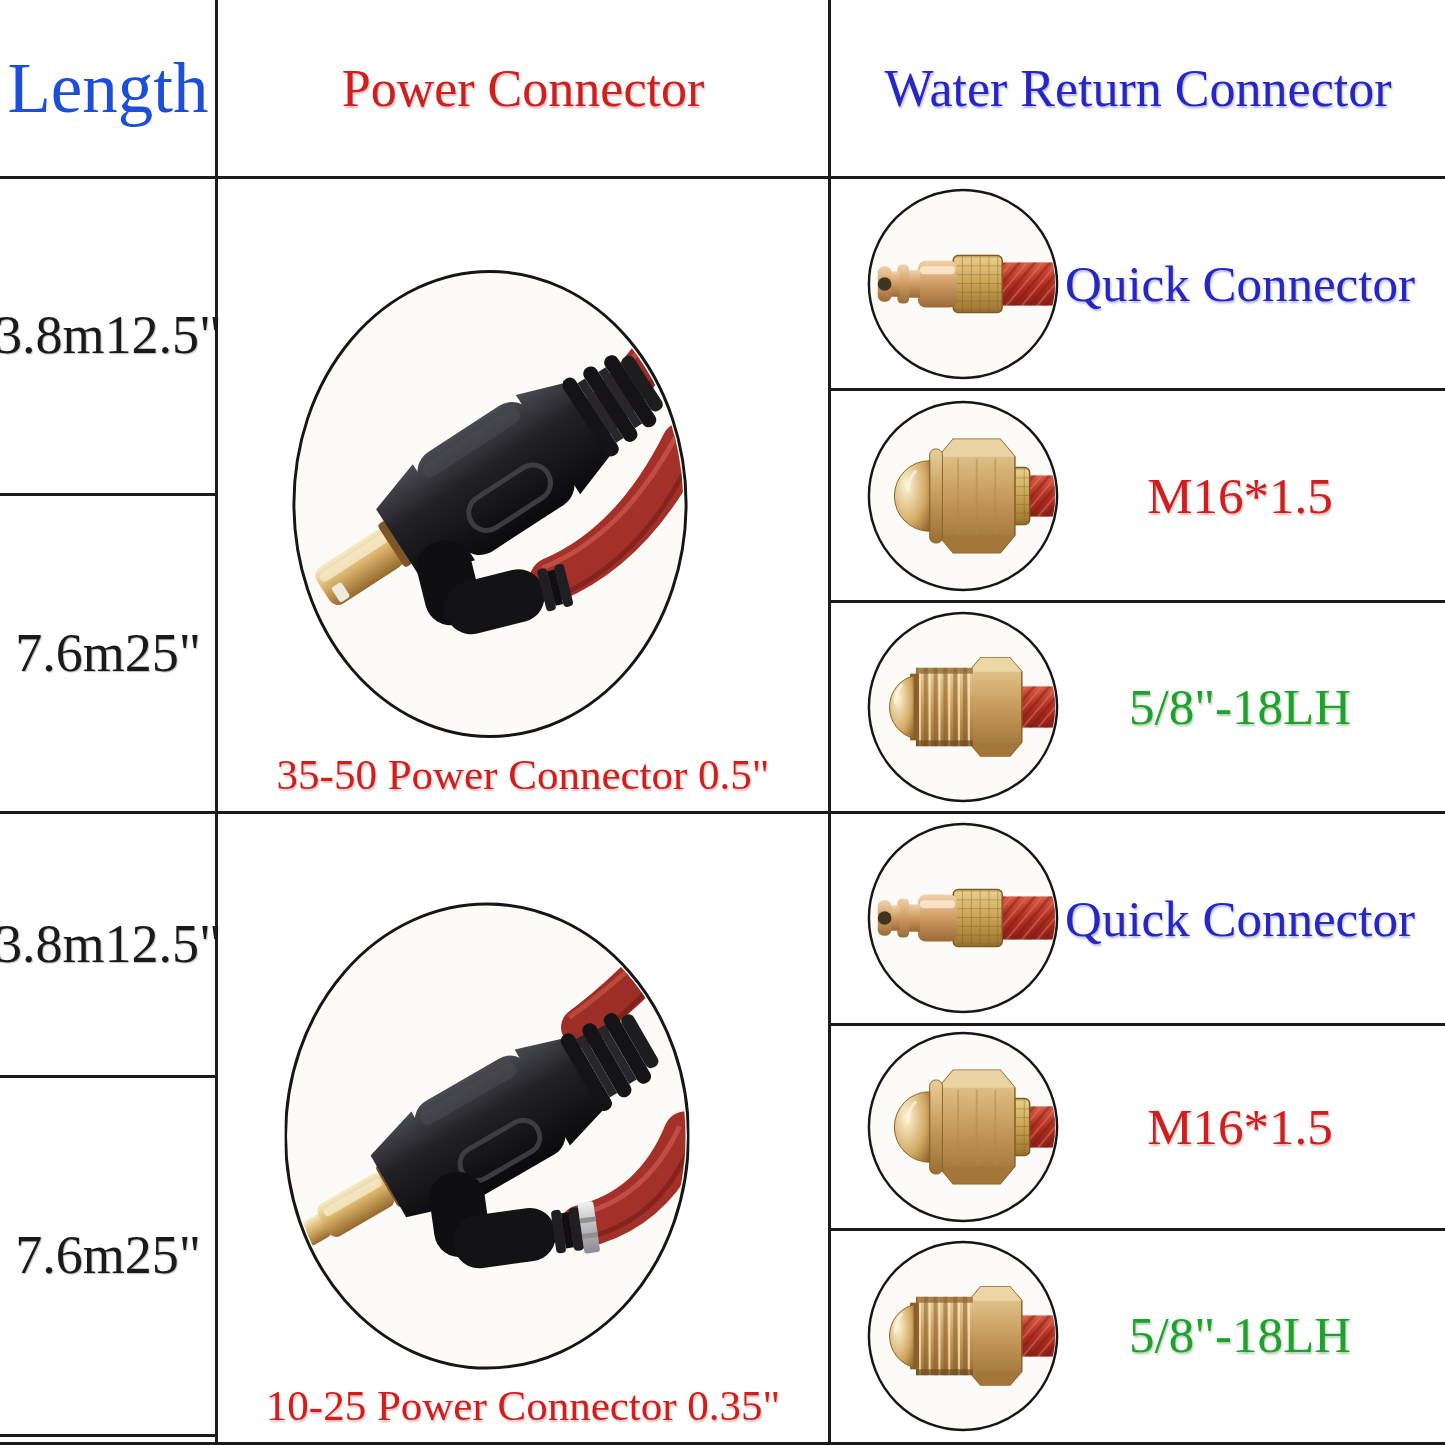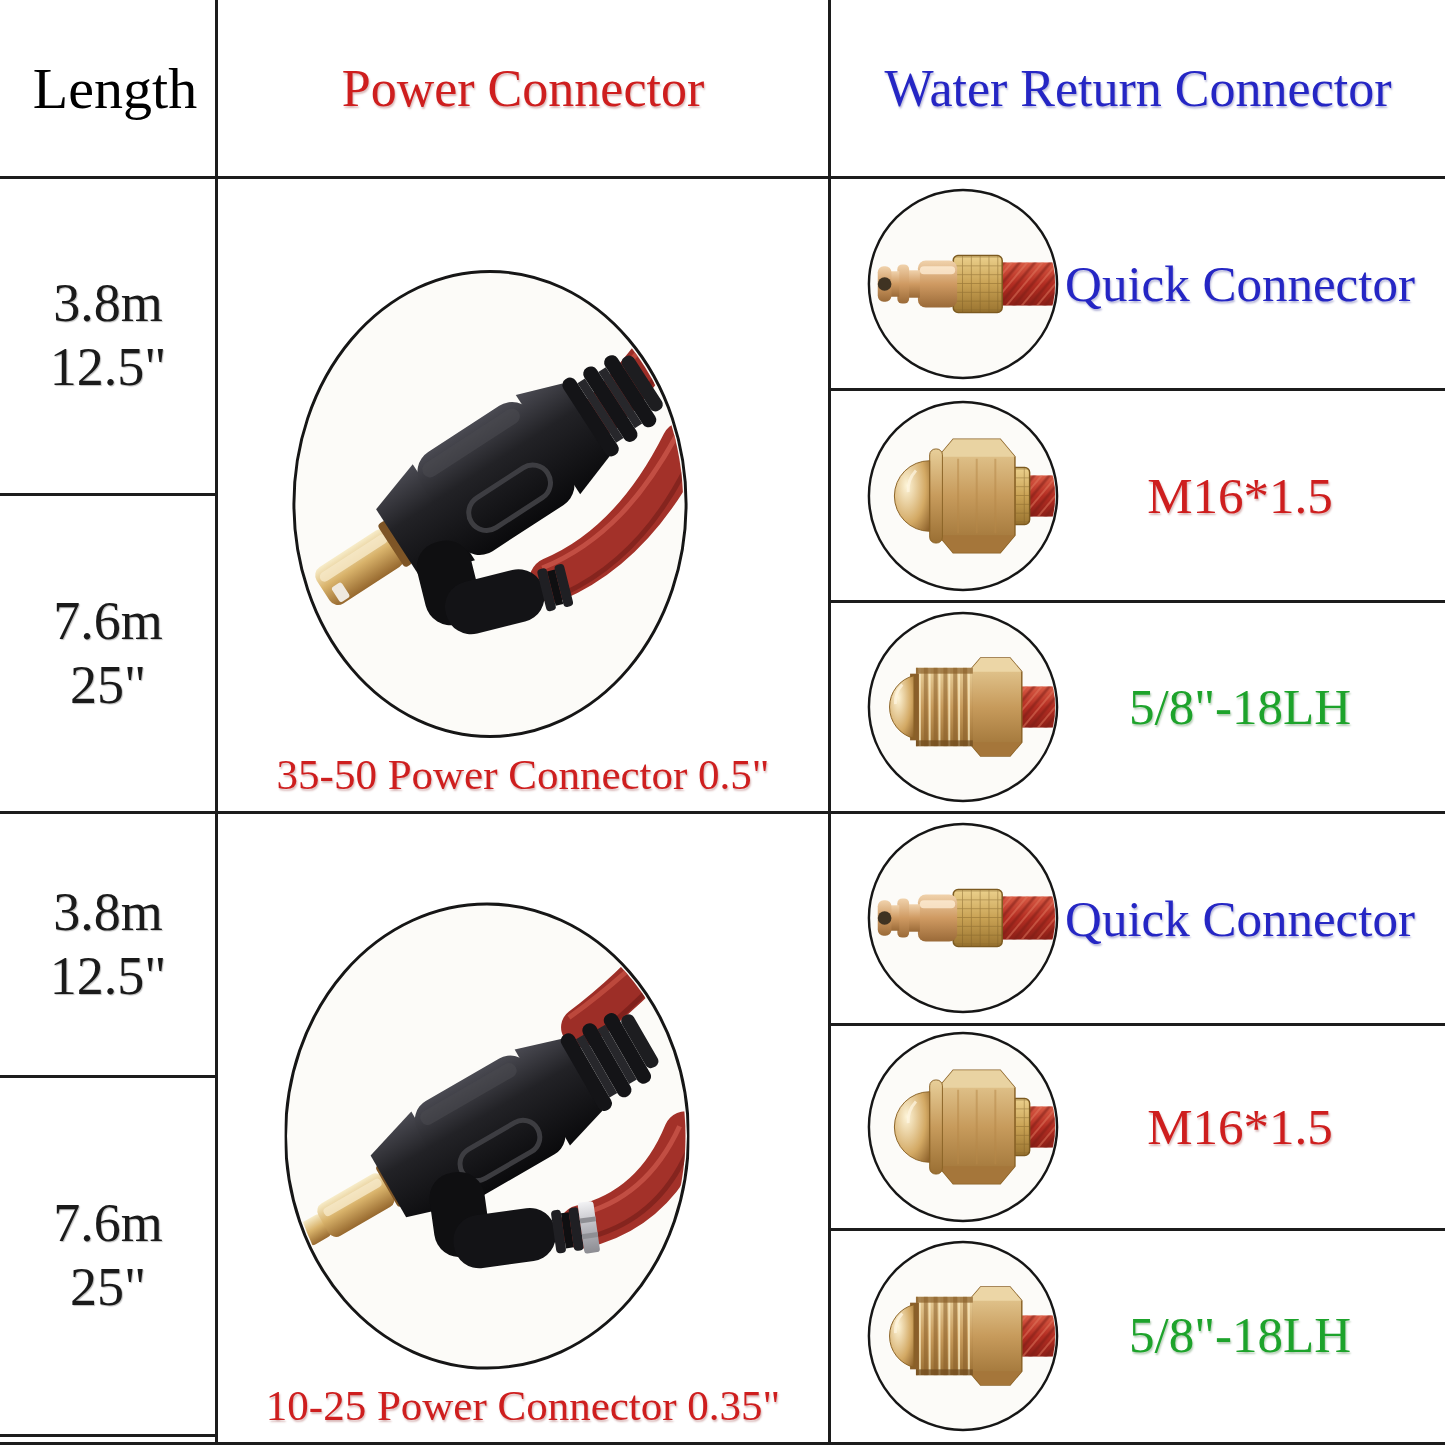--- a/index.html
+++ b/index.html
@@ -3,26 +3,26 @@
 <meta charset="utf-8">
 <style>
   html,body{margin:0;padding:0;background:#ffffff;}
   .canvas{
     position:relative;width:1445px;height:1445px;background:#ffffff;
     font-family:"Liberation Serif", serif;overflow:hidden;
   }
   .line{position:absolute;background:#1c1c1c;}
   .cell{position:absolute;display:flex;align-items:center;justify-content:center;
         text-align:center;white-space:pre;}
-  .hdr-black{font-size:58px;color:#000000;padding-left:7px;}
+  .hdr-black{font-size:71px;color:#1d4ed8;}
   .hdr{font-size:52px;}
   .red{color:#ce1e1e;text-shadow:1px 2px 2px rgba(130,20,20,.30);}
   .blue{color:#2526c4;text-shadow:1px 2px 2px rgba(20,20,130,.30);}
   .green{color:#1da32b;text-shadow:1px 2px 2px rgba(10,90,10,.30);}
-  .len{font-size:54px;line-height:1.18;color:#1a1a1a;flex-direction:column;
+  .len{font-size:54px;line-height:1.18;color:#1a1a1a;flex-direction:row;
        text-shadow:1px 1px 1px rgba(0,0,0,.25);}
   .wlabel{font-size:51px;}
   .caption{font-size:43px;}
   svg.photo{position:absolute;}
 </style>
 </head>
 <body>
 
 <svg width="0" height="0" style="position:absolute" aria-hidden="true">
 <defs>

